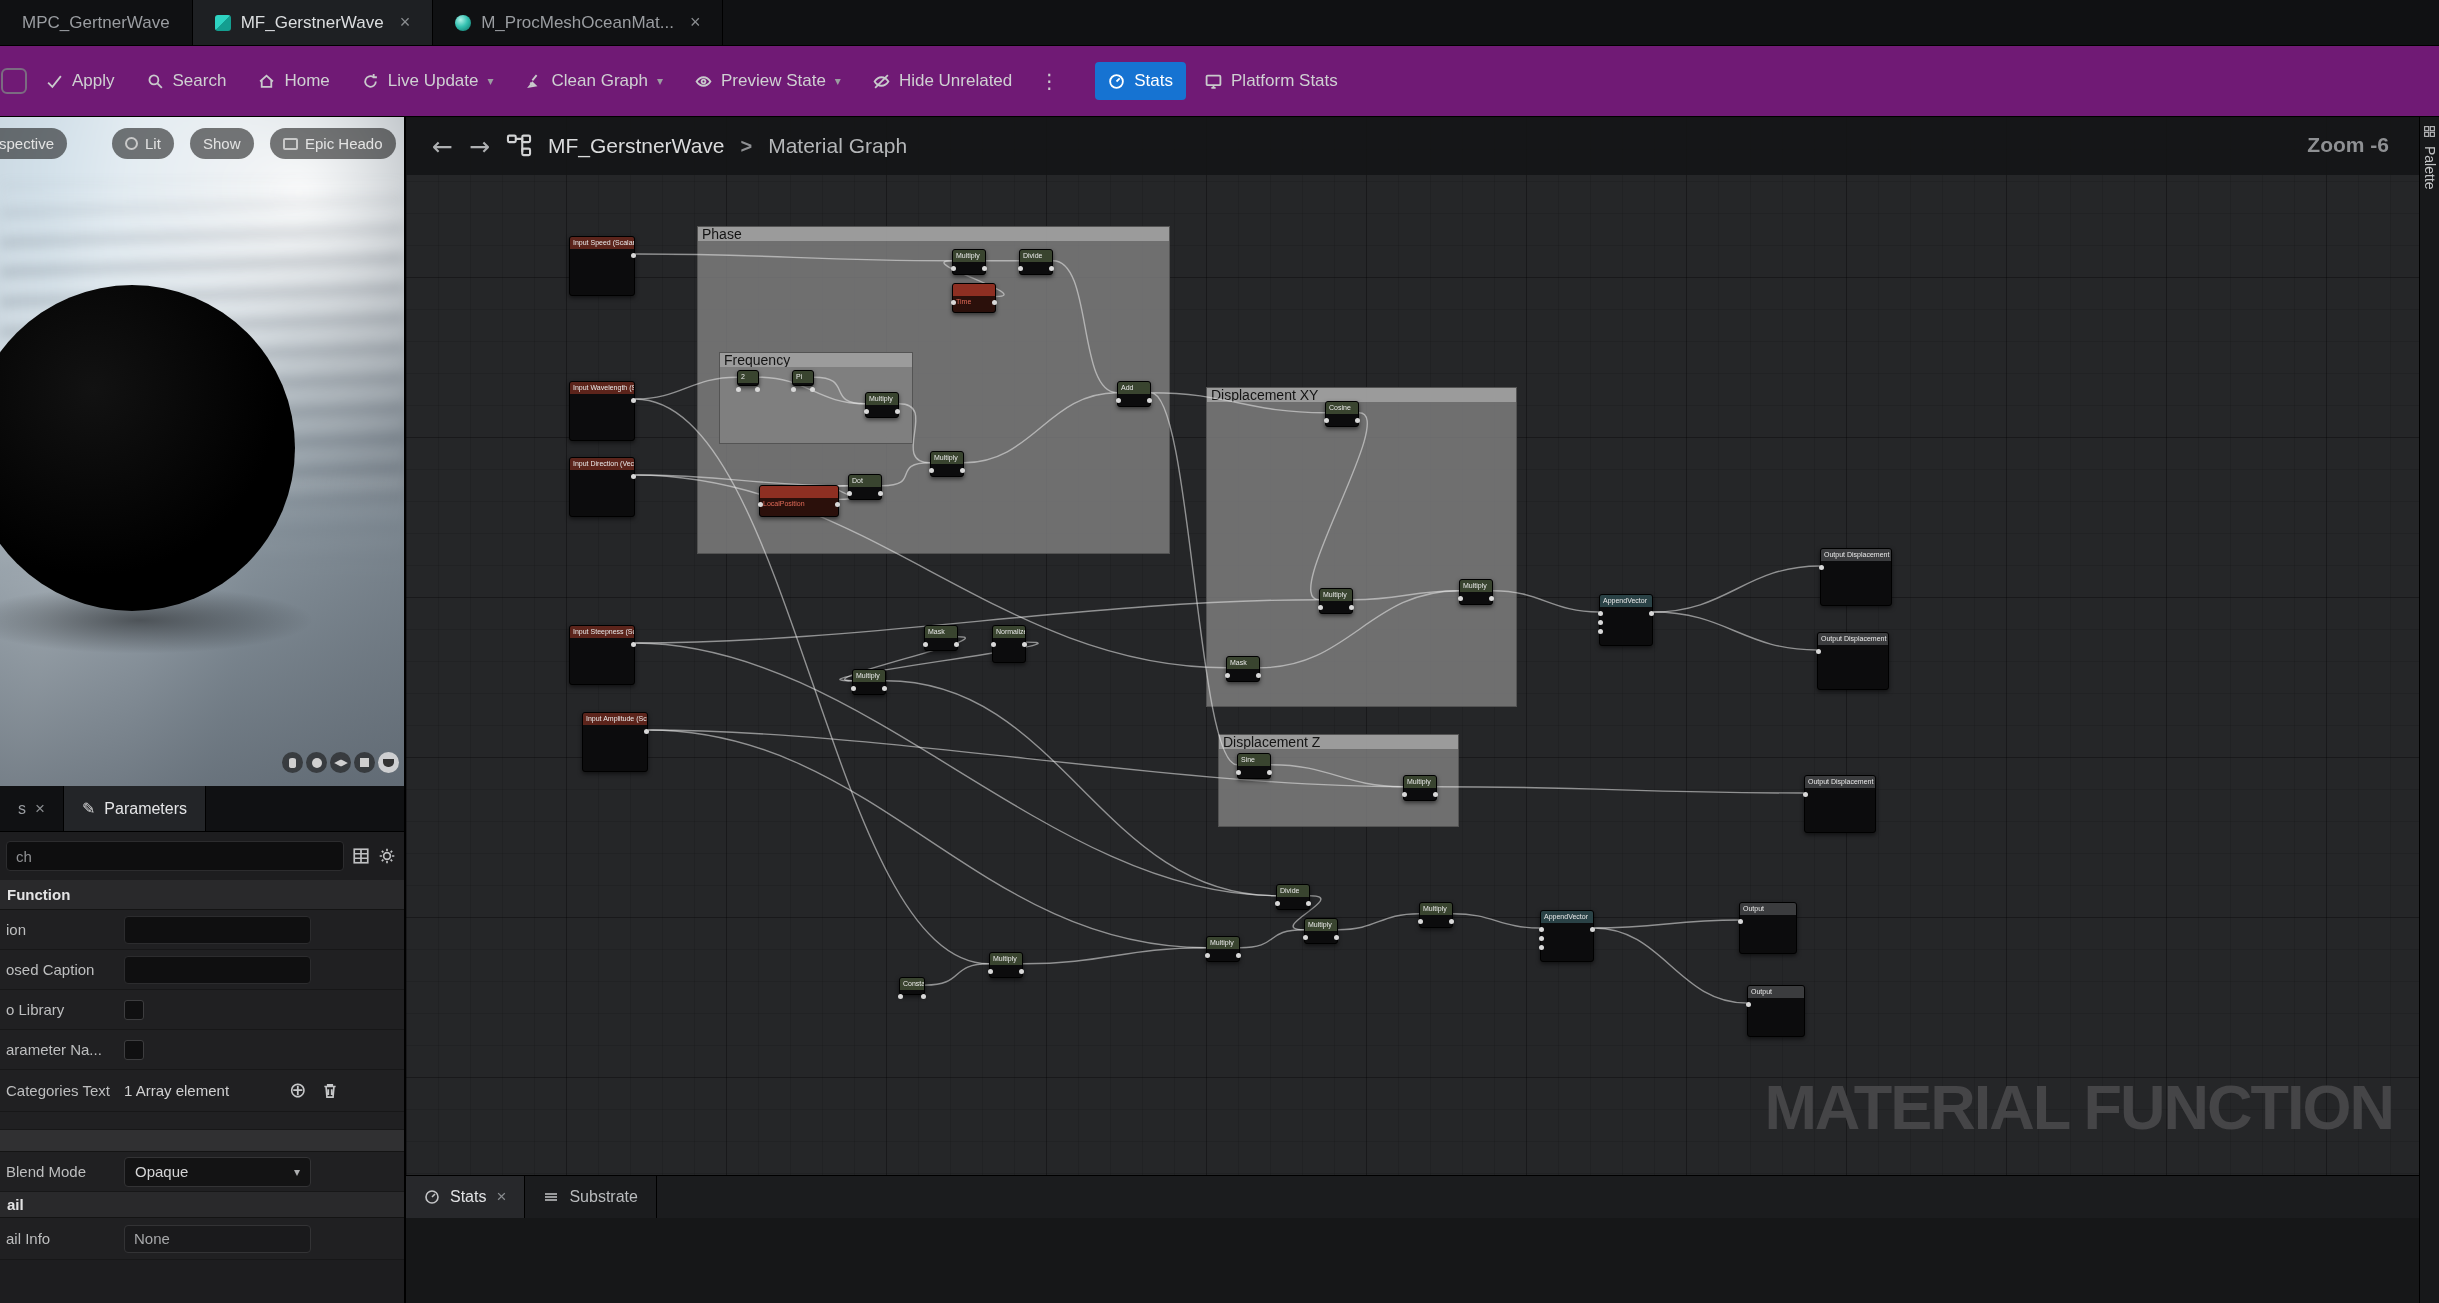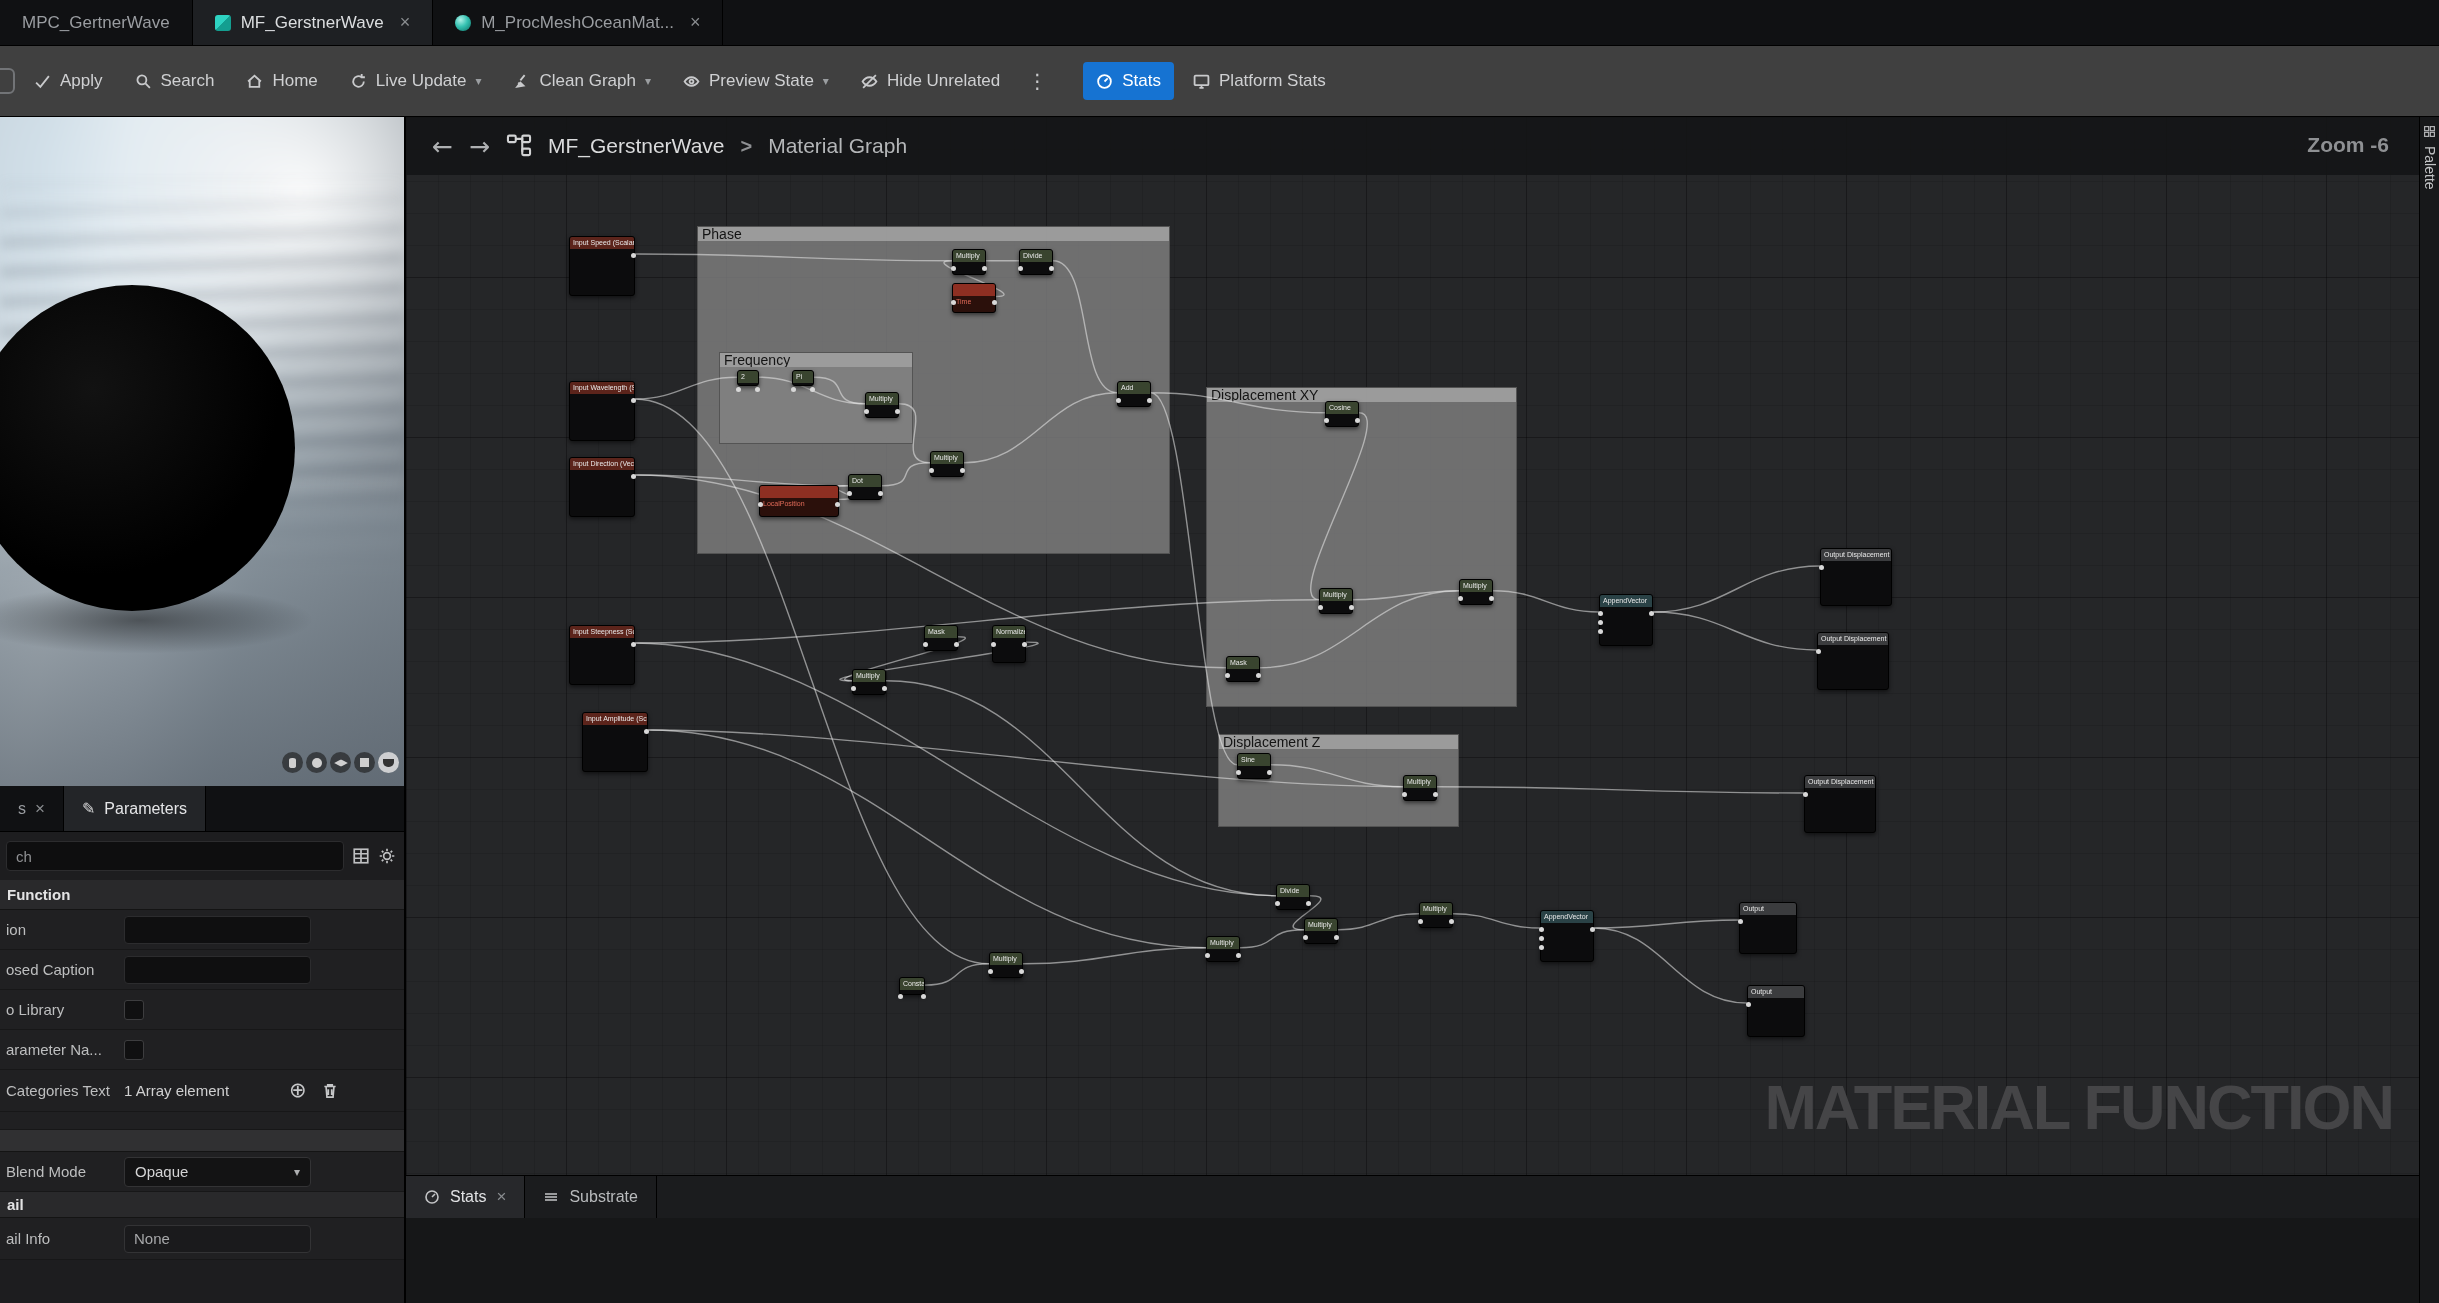--- a/index.html
+++ b/index.html
@@ -12,22 +12,22 @@
   .doc-tab { display:flex; align-items:center; gap:10px; padding:0 22px; font-size:17px; color:#9a9da1;
     border-right:1px solid #000; cursor:default; }
   .doc-tab.active { background:#1e2023; color:#dcdee0; }
   .doc-tab .close { color:#8a8d90; font-size:18px; margin-left:6px; }
   .tab-ico-fn { width:16px; height:16px; border-radius:3px;
     background:linear-gradient(135deg,#2ed3c2 0 50%,#149e90 50% 100%); }
   .tab-ico-sphere { width:16px; height:16px; border-radius:50%;
     background:radial-gradient(circle at 35% 30%, #aef0e6 0%, #35c2b2 45%, #0c6e63 100%); }
 
   
-  .toolbar { height:71px; background:#404040; display:flex; align-items:center; gap:6px;
-    padding:0 11px; border-bottom:1px solid #000; position:relative; }
+  .toolbar { height:71px; background:#701a75; display:flex; align-items:center; gap:6px;
+    padding:0 23px; border-bottom:1px solid #000; position:relative; }
   .tbtn { display:flex; align-items:center; gap:9px; color:#cfd0d2; font-size:17px;
     padding:9px 13px; border-radius:4px; white-space:nowrap; }
   .tbtn svg { stroke:#c9cacc; fill:none; stroke-width:1.7; }
   .tbtn .chev { font-family:"DejaVu Sans",sans-serif; font-size:12px; color:#9b9ea1; }
   .tbtn.accent { background:#1673d2; color:#fff; }
   .tbtn.accent svg { stroke:#fff; }
   .tbtn-cut { width:26px; height:26px; margin-left:-22px; border:2px solid #7e8184; border-radius:6px; opacity:.8; }
   .overflow-dots { font-family:"DejaVu Sans",sans-serif; color:#c9cacc; font-size:20px; padding:0 8px; }
 
   
@@ -246,20 +246,36 @@
 
 <div class="main">
   <div class="leftcol">
 
     <div class="viewport">
       <div class="vp-bg"></div>
       <div class="vp-streaks"></div>
       <div class="vp-floor"></div>
       <div class="vp-shadow"></div>
       <div class="vp-sphere"></div>
+      <div class="vp-pills">
+        <div class="pill" style="left:-14px">
+          <span>spective</span>
+        </div>
+        <div class="pill" style="left:112px">
+          <span class="mini-ico"></span>
+          <span>Lit</span>
+        </div>
+        <div class="pill" style="left:190px">
+          <span>Show</span>
+        </div>
+        <div class="pill" style="left:270px">
+          <span class="mini-img"></span>
+          <span>Epic Heado</span>
+        </div>
+      </div>
       <div class="shape-row">
         <div class="shape-btn">
             <div class="shp cyl"></div>
           </div>
         <div class="shape-btn">
             <div class="shp sph"></div>
           </div>
         <div class="shape-btn">
             <div class="shp pln"></div>
           </div>

